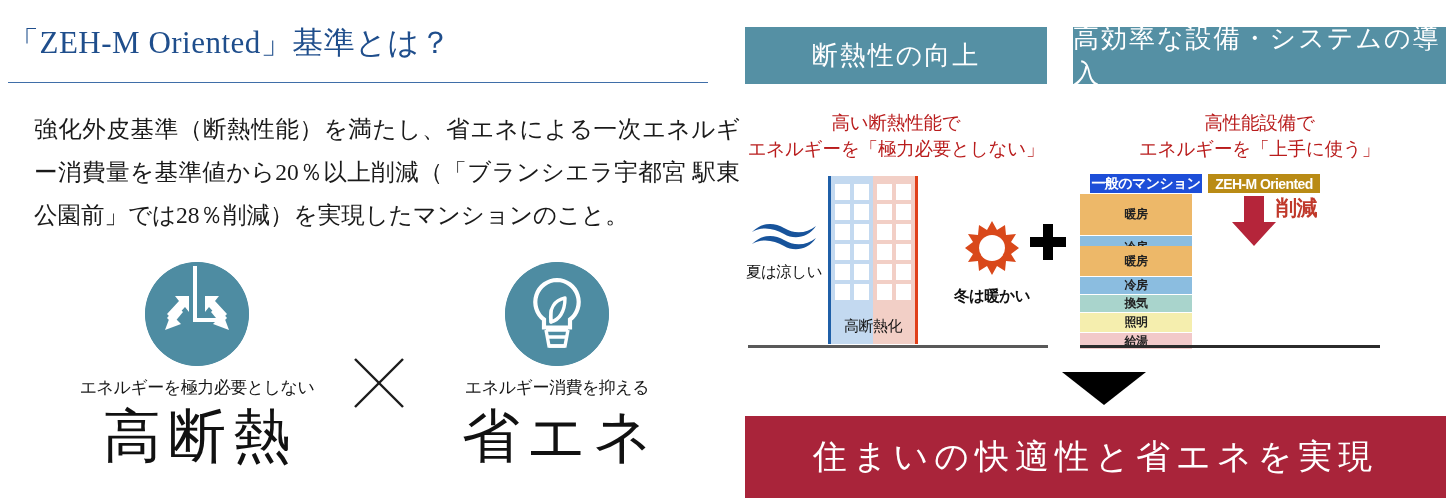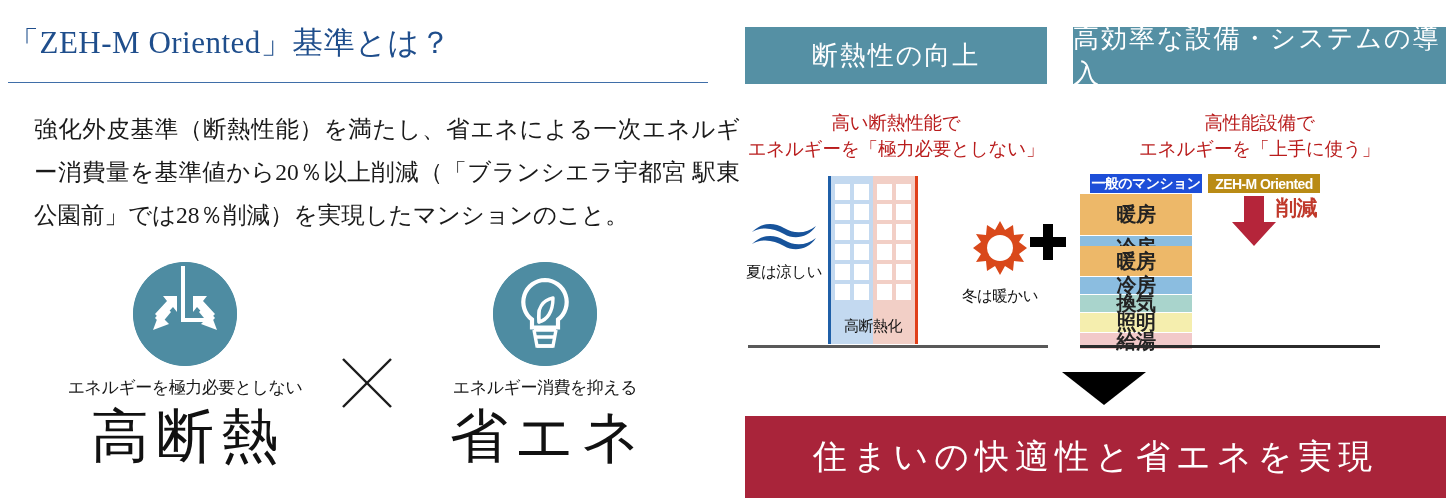--- a/index.html
+++ b/index.html
@@ -27,21 +27,21 @@
 
   .body-copy {
     position: absolute; left: 6px; top: 108px; width: 706px;
     font-size: 23.5px; line-height: 43px; color: #1a1a1a;
     font-family: "Liberation Serif", "DejaVu Serif", serif;
     text-align: justify;
     margin-left: 28px;
   }
 
   
-  .concept-row { position: absolute; left: 0; top: 262px; width: 725px; height: 230px; }
+  .concept-row { position: absolute; left: 12px; top: 262px; width: 725px; height: 230px; }
 
   .concept-col { position: absolute; top: 0; width: 310px; text-align: center; }
   .concept-col.left  { left: 30px; }
   .concept-col.right { left: 390px; }
 
   .circle-icon {
     width: 104px; height: 104px; border-radius: 50%;
     background: #4e8ca2; margin: 0 auto; position: relative; overflow: hidden;
   }
   .circle-icon svg { display: block; width: 104px; height: 104px; }
@@ -101,21 +101,21 @@
     display: grid; grid-template-columns: 1fr 1fr; gap: 4px 4px;
   }
   .win { height: 16px; background: #ffffff; }
   .bldg-caption {
     position: absolute; left: 88px; top: 145px; width: 90px; text-align: center;
     font-size: 15px; color: #111; font-family: "Liberation Sans","DejaVu Sans",sans-serif;
     white-space: nowrap; letter-spacing: -.5px;
   }
 
   .wave-block { position: absolute; left: 4px; top: 48px; width: 80px; text-align: center; }
-  .sun-block  { position: absolute; left: 220px; top: 48px; width: 80px; text-align: center; }
+  .sun-block  { position: absolute; left: 212px; top: 48px; width: 80px; text-align: center; font-weight: bold; }
   .icon-cap {
     margin-top: 6px; font-size: 15.5px; color: #111; white-space: nowrap;
     font-family: "Liberation Sans","DejaVu Sans",sans-serif; letter-spacing: -.5px;
   }
 
   .plus-sign {
     position: absolute; left: 290px; top: 52px; width: 36px; height: 36px;
   }
   .plus-sign::before, .plus-sign::after {
     content: ""; position: absolute; background: #000;
@@ -139,21 +139,21 @@
   }
   .bar-head.grey { background: #1d4ed8; }
   .bar-head.gold { background: #b98b15; }
 
   .bar-stack { position: absolute; left: 0; width: 112px; }
   .bar-stack.generic { top: 22px; }
   .bar-stack.zeh     { top: 74px; }
 
   .seg {
     display: flex; align-items: center; justify-content: center;
-    font-size: 20px; font-weight: bold; color: #222;
+    font-size: 12px; font-weight: bold; color: #222;
     font-family: Liberation Sans, sans-serif;
     border-bottom: 1px solid #ffffff; letter-spacing: -.5px;
   }
 
   .red-arrow { position: absolute; left: 150px; top: 24px; width: 48px; height: 50px; }
   .sakugen-label {
     position: absolute; left: 196px; top: 22px; font-size: 21px; font-weight: bold;
     color: #c0392b; font-family: "Liberation Sans","DejaVu Sans",sans-serif;
     letter-spacing: -.5px; white-space: nowrap;
   }

